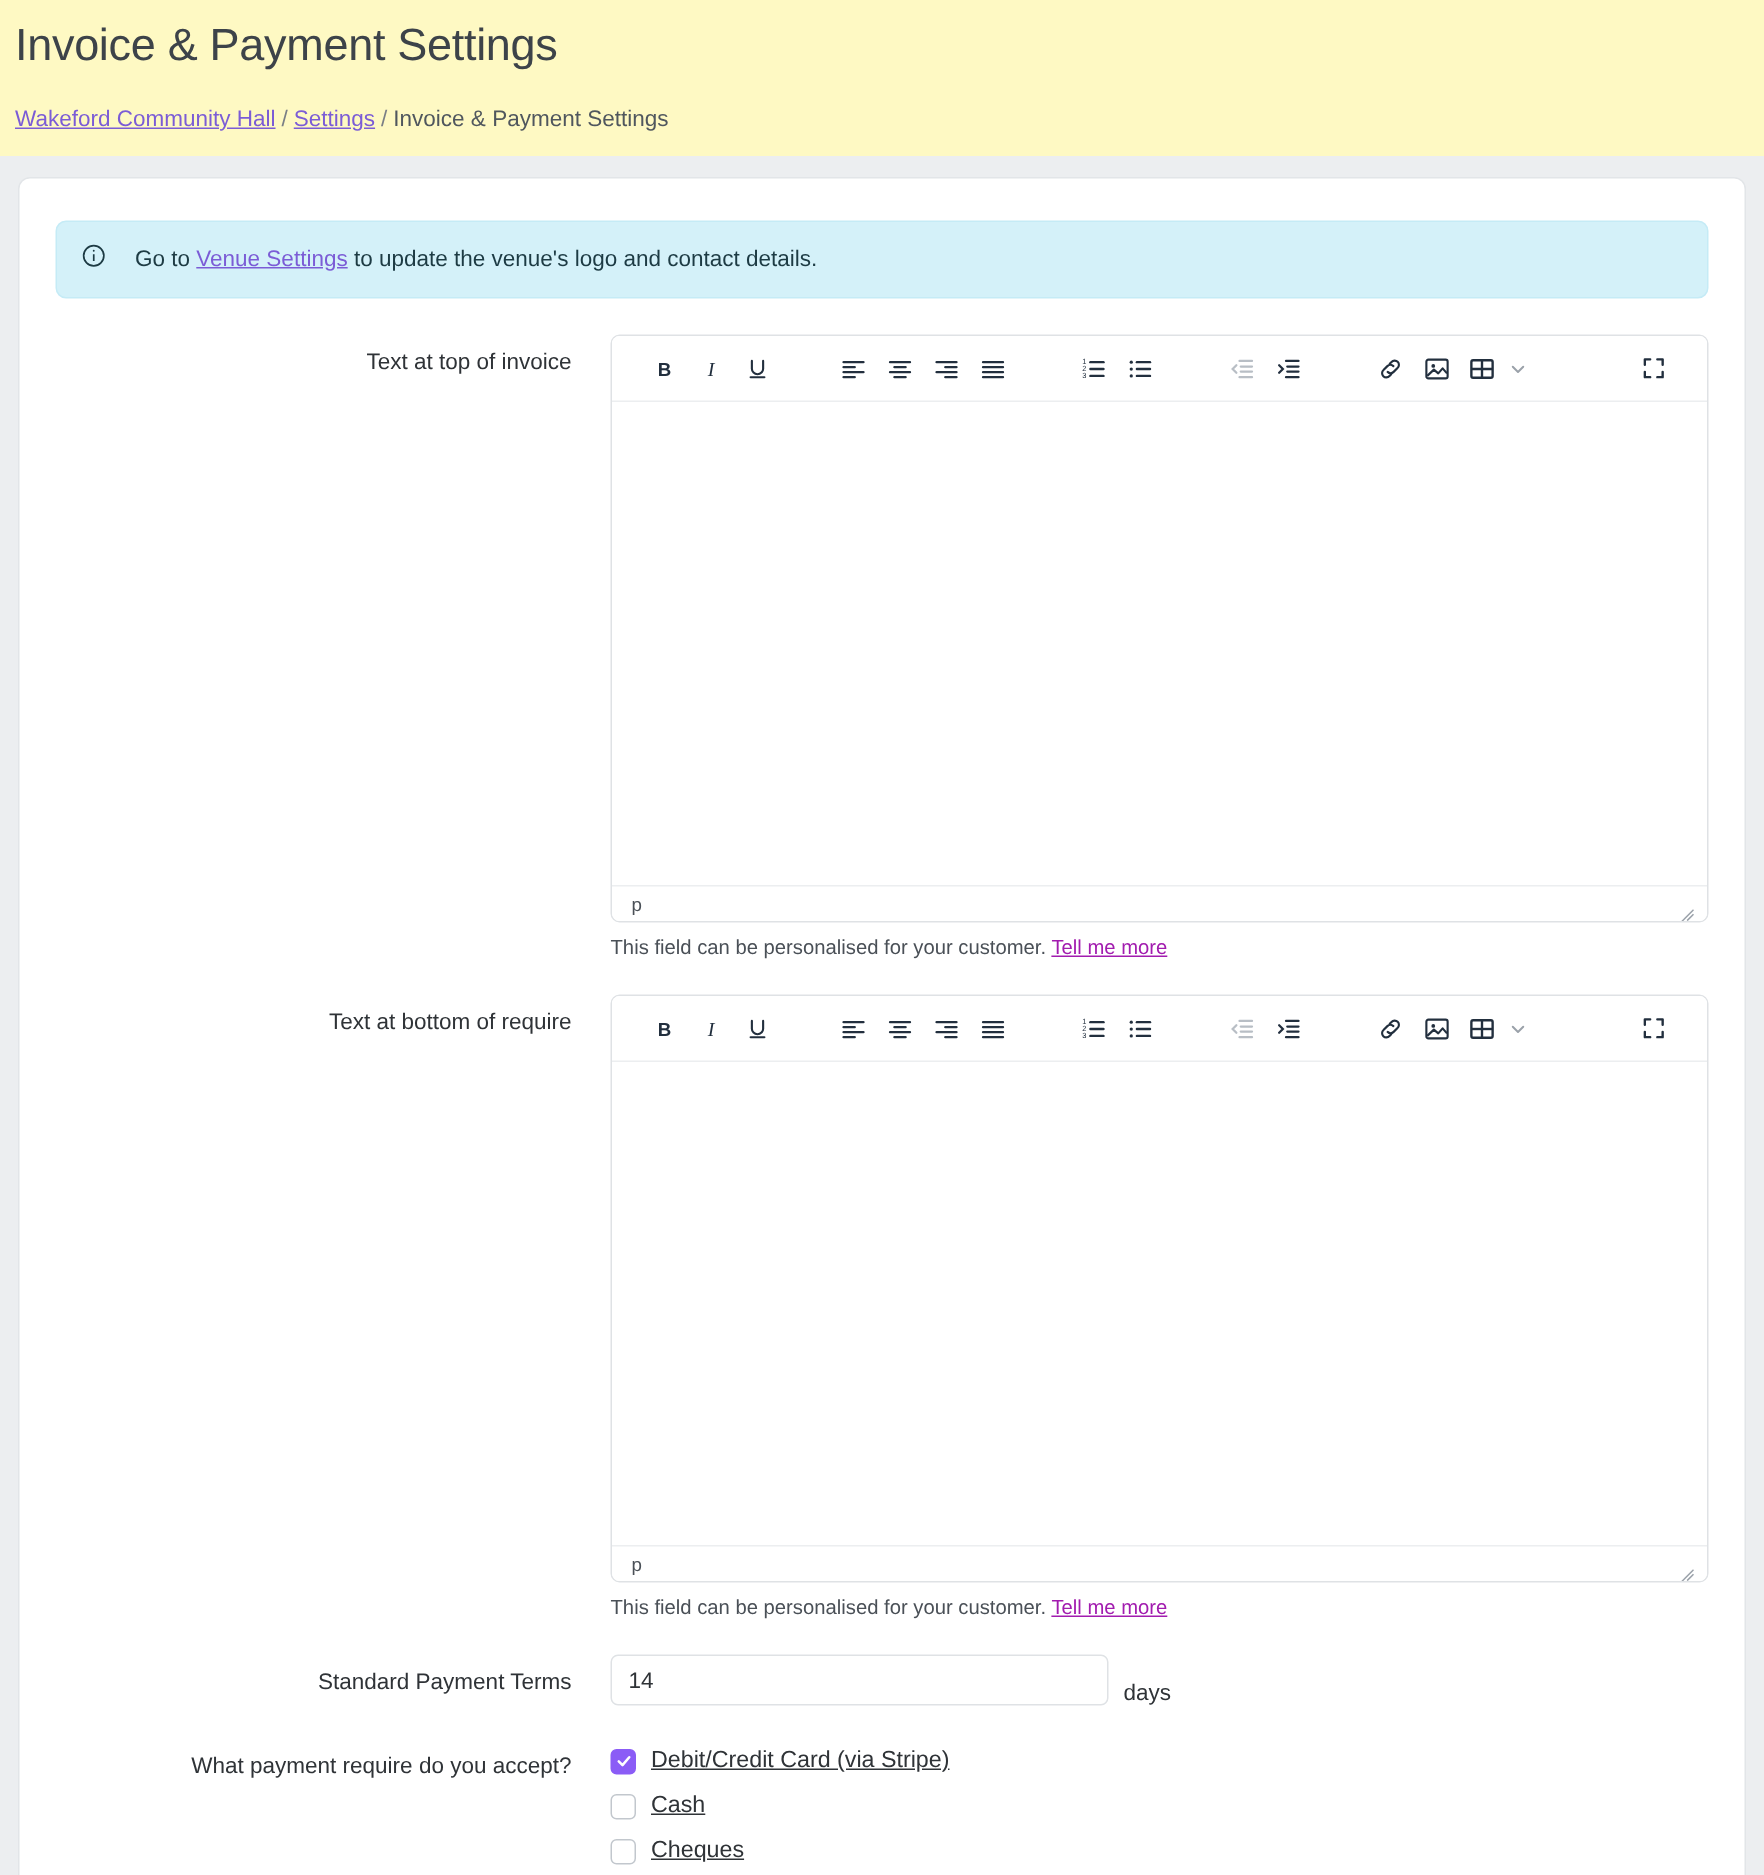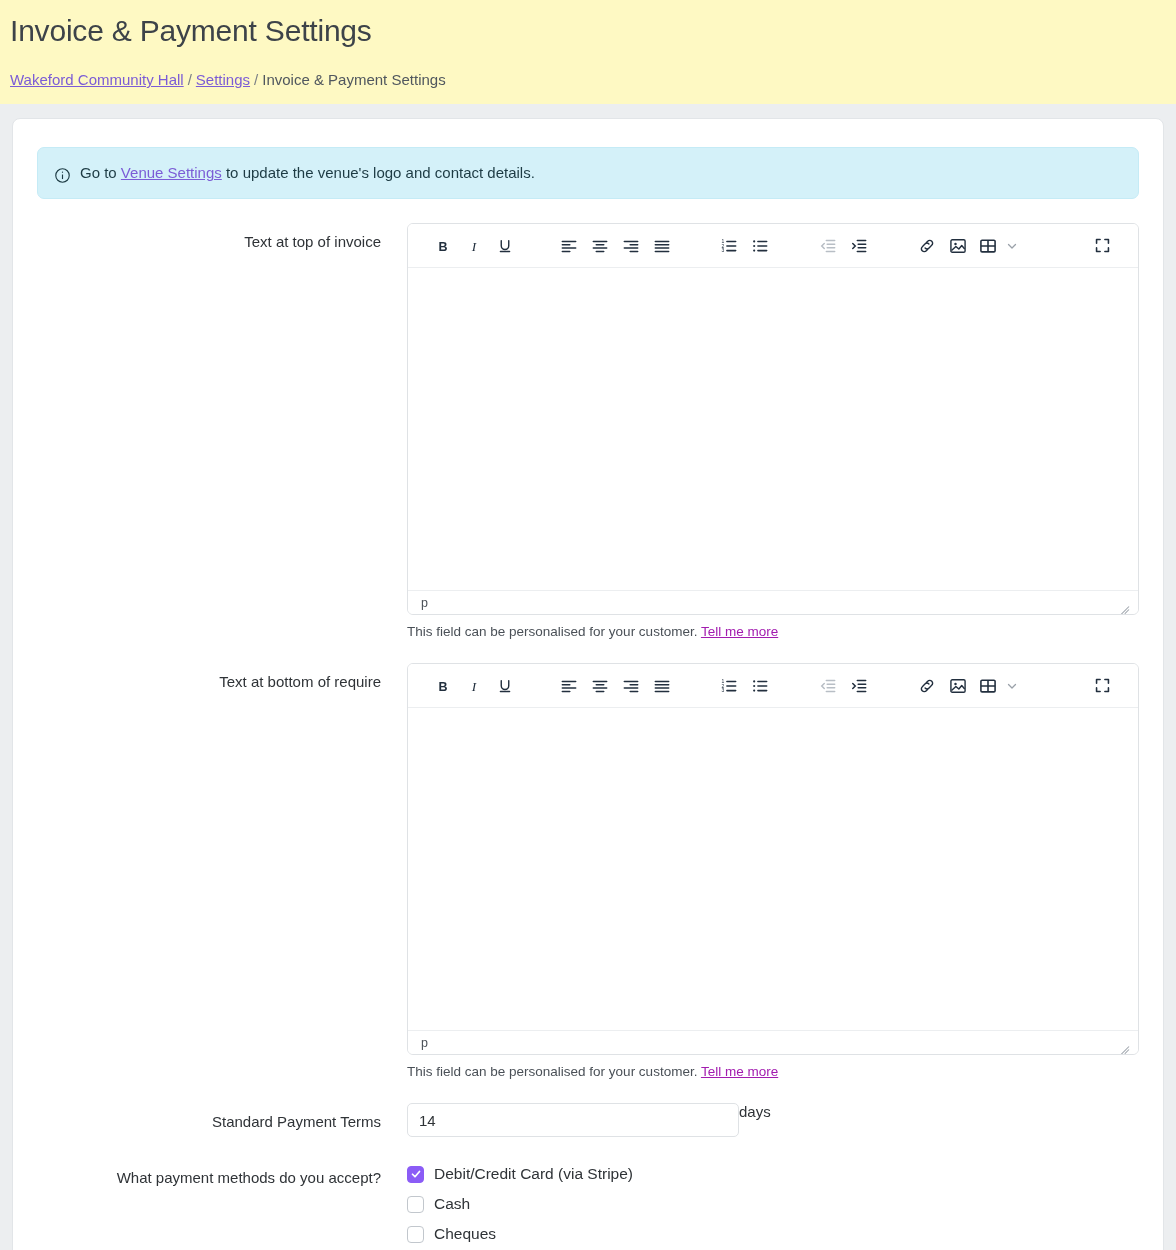--- a/index.html
+++ b/index.html
@@ -62,22 +62,22 @@
   
   .info-banner {
     background: #d4f1f9;
     border: 1px solid #c5ebf6;
     border-radius: 7px;
     padding: 14px 16px;
     font-size: 15px;
     line-height: 22px;
     color: #1d3b44;
     display: flex;
-    align-items: flex-end;
-    gap: 9px;
+    align-items: flex-start;
+    gap: 19px;
     margin-bottom: 24px;
   }
   .info-banner a {
     color: #7b5cd6;
     text-decoration: underline;
   }
   .info-icon {
     flex: 0 0 auto;
     display: inline-flex;
     align-items: center;
@@ -193,21 +193,22 @@
     background: #9aa1a9;
     transform: rotate(-45deg);
     transform-origin: right center;
   }
   .resize-grip::before { top: 11px; width: 11px; }
   .resize-grip::after  { top: 14px; width: 6px; }
 
   
   .inline-input-row {
     display: flex;
-    align-items: flex-start;
+    align-items: flex-end;
+    gap: 10px;
   }
   .text-input {
     width: 332px;
     height: 34px;
     border: 1px solid #dfe2e5;
     border-radius: 5px;
     padding: 0 11px;
     font-size: 15px;
     font-family: "Liberation Sans", sans-serif;
     color: #2f3337;
@@ -223,20 +224,21 @@
     display: flex;
     flex-direction: column;
     gap: 8px;
     padding-top: 4px;
   }
   .checkbox-item {
     display: flex;
     align-items: center;
     gap: 10px;
     cursor: pointer;
+    text-decoration: underline;
   }
   .cbox {
     width: 17px;
     height: 17px;
     flex: 0 0 17px;
     border: 1px solid #c2c7cd;
     border-radius: 4px;
     background: #fff;
     display: inline-flex;
     align-items: center;
@@ -598,21 +600,21 @@
       <div class="form-label">Standard Payment Terms</div>
       <div class="form-control">
         <div class="inline-input-row">
           <input class="text-input" type="text" value="14" style="">
           <span class="unit-label">days</span>
         </div>
       </div>
     </div>
 
     <div class="form-row">
-      <div class="form-label">What payment methods do you accept?</div>
+      <div class="form-label">What payment require do you accept?</div>
       <div class="form-control">
         <div class="checkbox-list">
 
           <label class="checkbox-item">
             <span class="cbox checked">
               <svg class="tick" width="12" height="12" viewBox="0 0 24 24" fill="none" stroke="#ffffff" stroke-width="3.4" stroke-linecap="round" stroke-linejoin="round">
                 <polyline points="5,12.5 10,17.5 19,7"></polyline>
               </svg>
             </span>
             <span class="checkbox-label">Debit/Credit Card (via Stripe)</span>

